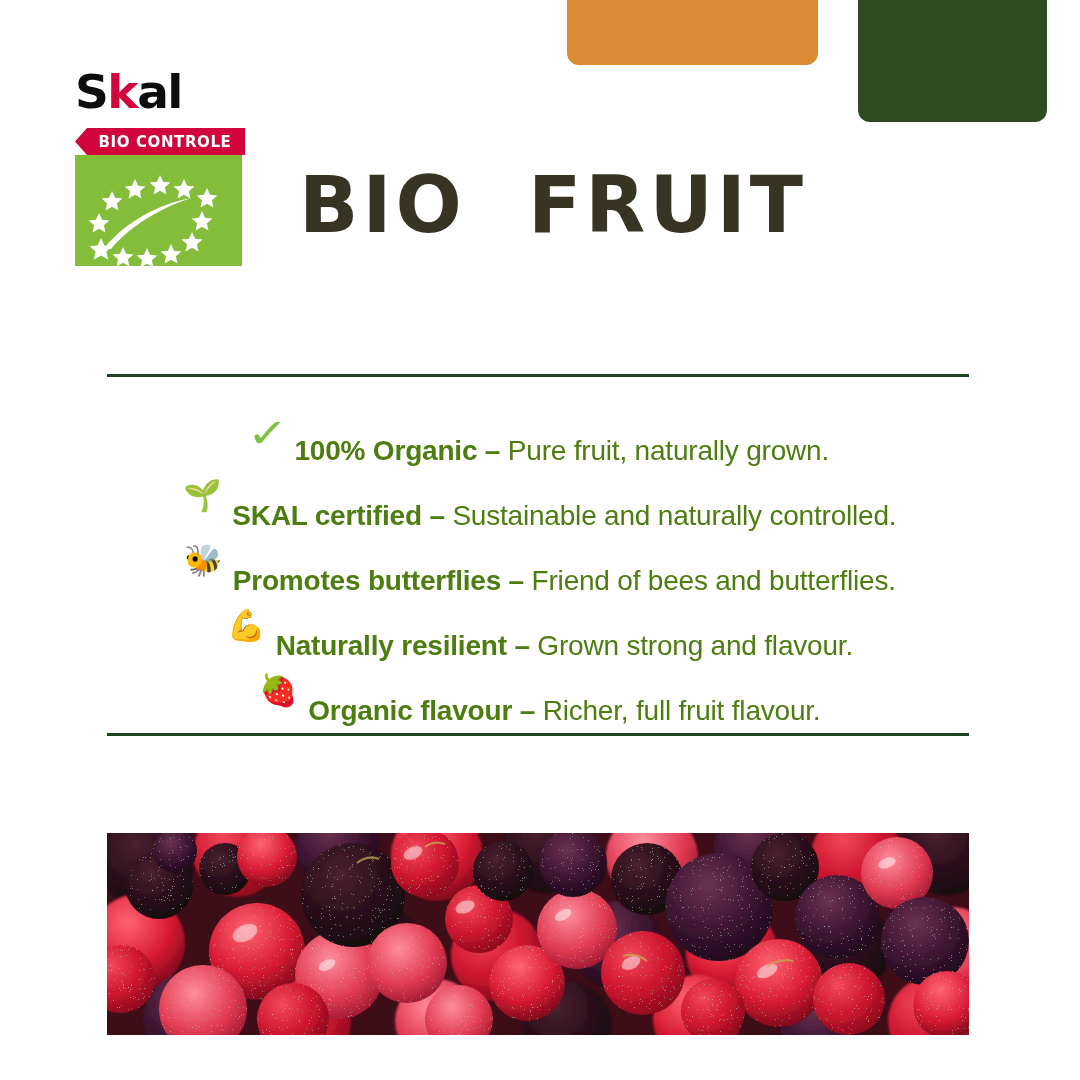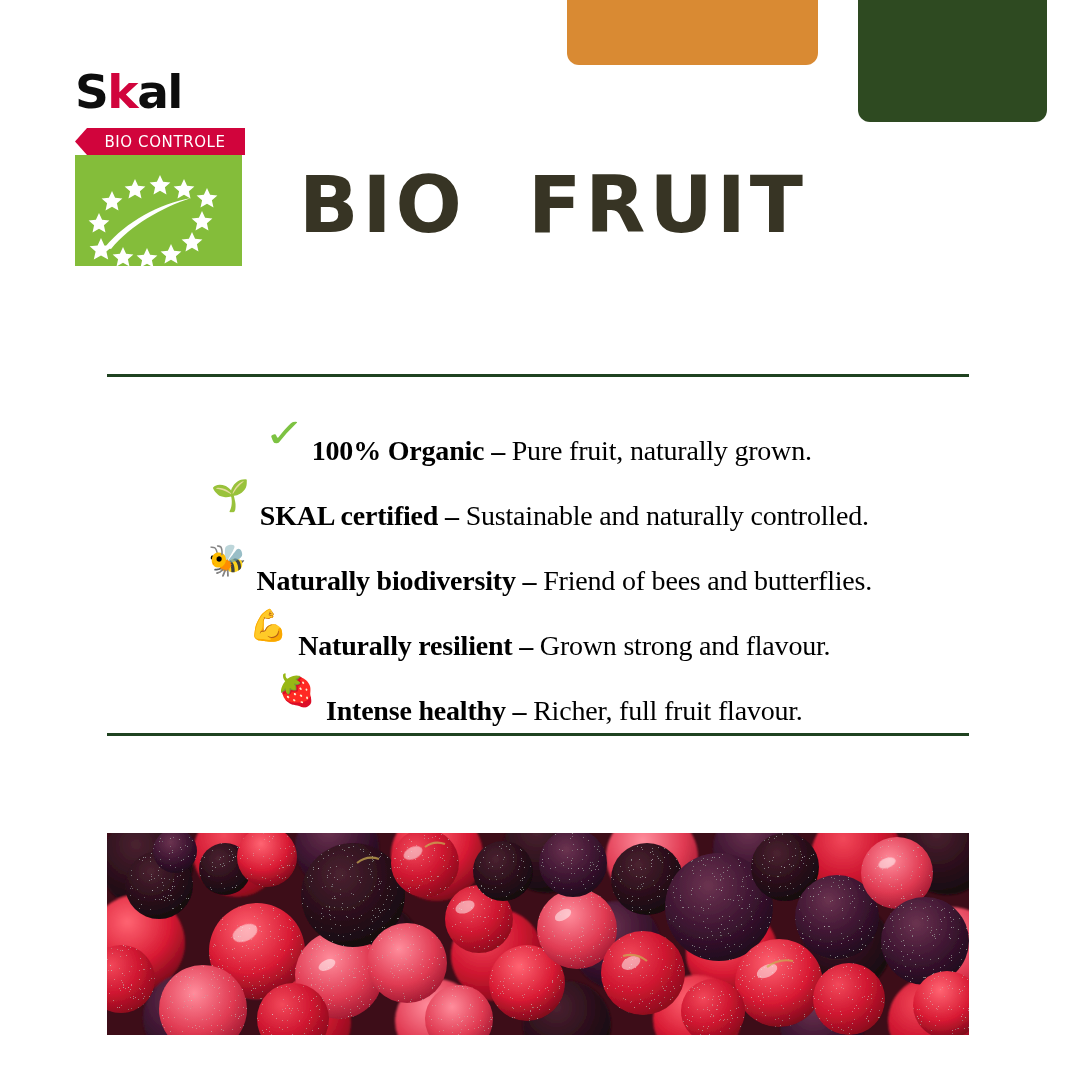--- a/index.html
+++ b/index.html
@@ -65,21 +65,21 @@
     background: #D1043C;
     position: relative;
     display: flex;
     align-items: center;
     justify-content: center;
     clip-path: polygon(12px 0, 100% 0, 100% 100%, 12px 100%, 0 50%);
   }
   .bio-controle-bar span {
     color: #ffffff;
     font-family: "DejaVu Sans", sans-serif;
-    font-weight: 400;
+    font-weight: 700;
     font-size: 15px;
     letter-spacing: 0.6px;
     padding-left: 10px;
   }
 
   .eu-leaf {
     margin-top: 0px;
     width: 167px;
     height: 111px;
     background: #84BD3A;
@@ -134,23 +134,23 @@
     line-height: 1;
     display: inline-block;
   }
   .benefit-icon.check {
     color: #7DC242;
     font-size: 40px;
     font-weight: 400;
     transform: scaleX(1.25) translateY(2px);
   }
   .benefit-text {
-    font-family: Liberation Serif, serif;
+    font-family: Liberation Sans, sans-serif;
     font-size: 28px;
-    color: #000000;
+    color: #4d7c0f;
     letter-spacing: -0.2px;
     margin-top: 40px;
   }
   .benefit-text .lead {
     font-weight: 700;
   }
   .benefit-text .desc {
     font-weight: 400;
   }
 
@@ -217,31 +217,31 @@
     <span class="benefit-text"><span class="lead">100% Organic – </span><span class="desc">Pure fruit, naturally grown.</span></span>
   </div>
 
   <div class="benefit-row">
     <span class="benefit-icon">🌱</span>
     <span class="benefit-text"><span class="lead">SKAL certified – </span><span class="desc">Sustainable and naturally controlled.</span></span>
   </div>
 
   <div class="benefit-row">
     <span class="benefit-icon">🐝</span>
-    <span class="benefit-text"><span class="lead">Naturally biodiversity – </span><span class="desc">Friend of bees and butterflies.</span></span>
+    <span class="benefit-text"><span class="lead">Promotes butterflies – </span><span class="desc">Friend of bees and butterflies.</span></span>
   </div>
 
   <div class="benefit-row">
     <span class="benefit-icon">💪</span>
     <span class="benefit-text"><span class="lead">Naturally resilient – </span><span class="desc">Grown strong and flavour.</span></span>
   </div>
 
   <div class="benefit-row">
     <span class="benefit-icon">🍓</span>
-    <span class="benefit-text"><span class="lead">Intense healthy – </span><span class="desc">Richer, full fruit flavour.</span></span>
+    <span class="benefit-text"><span class="lead">Organic flavour – </span><span class="desc">Richer, full fruit flavour.</span></span>
   </div>
 
 </div>
 
 <div id="fruit-photo">
   <svg viewBox="0 0 862 202" preserveAspectRatio="none" aria-hidden="true">
     <defs>
       <radialGradient id="gRed" cx="35%" cy="30%" r="75%">
         <stop offset="0%" stop-color="#f2485a"></stop>
         <stop offset="55%" stop-color="#cf1630"></stop>

